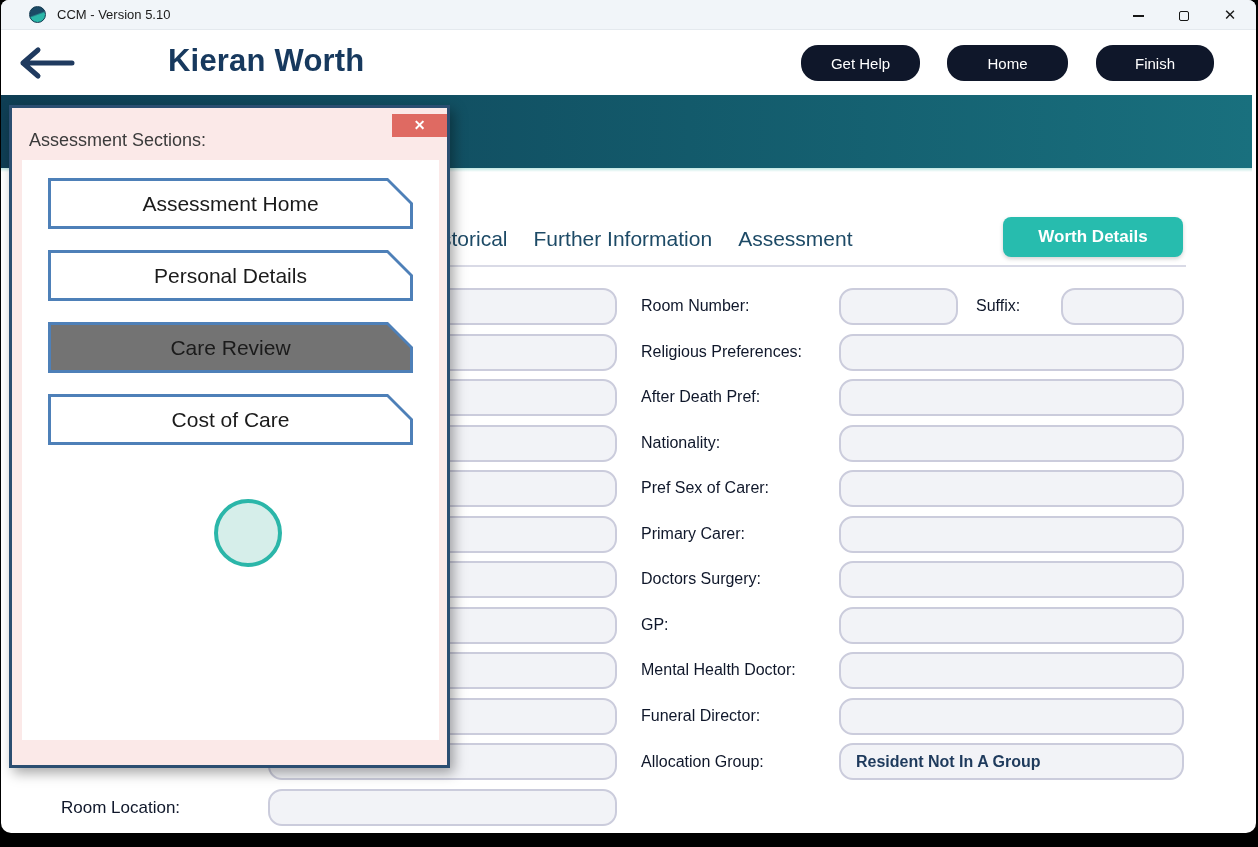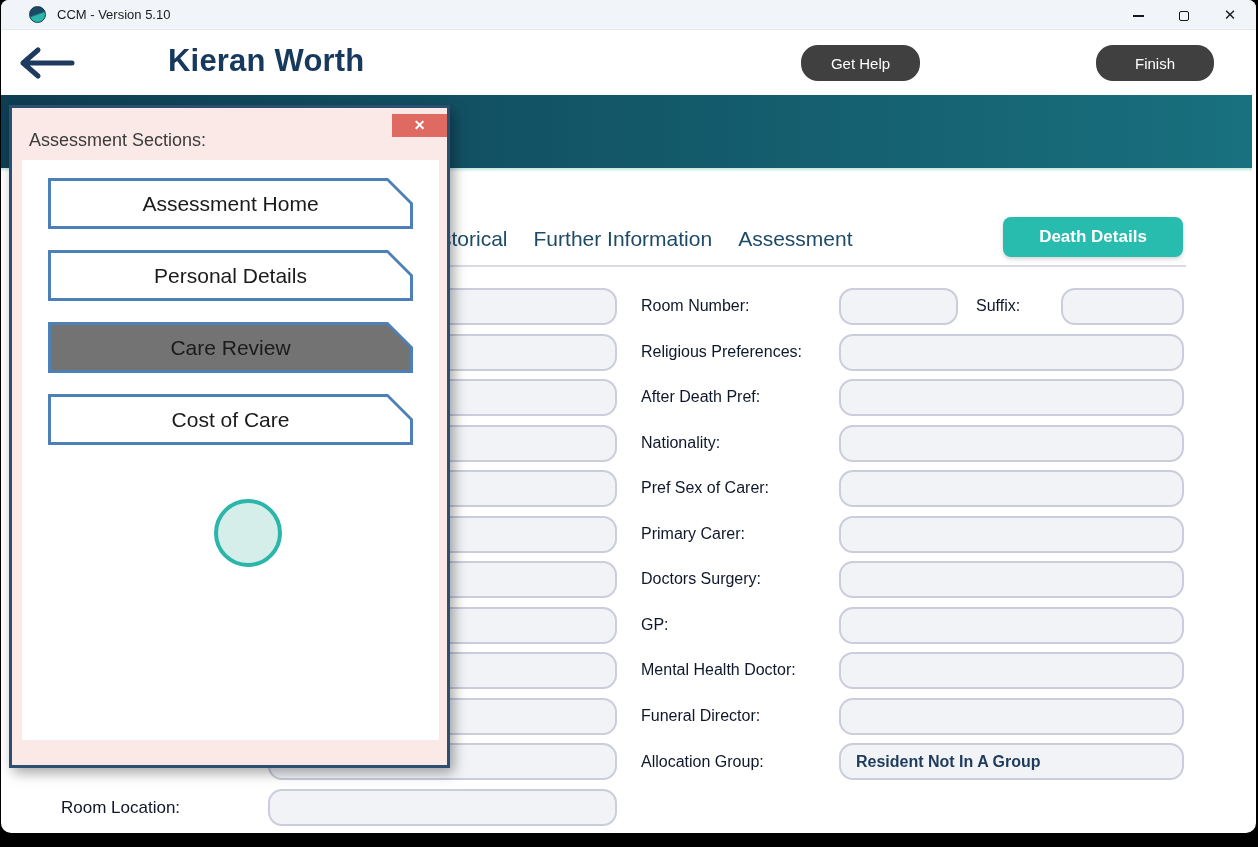--- a/index.html
+++ b/index.html
@@ -23,21 +23,21 @@
   .minbar { display:inline-block; width:11px; height:2px; background:#161616; vertical-align:middle; }
   .maxbox { display:inline-block; width:10px; height:10px; border:1.6px solid #161616;
             border-radius:2px; vertical-align:middle; }
 
   
   .header { position:absolute; left:0; top:30px; right:0; height:65px; background:#fff; }
   .back-arrow { position:absolute; left:16px; top:15px; cursor:pointer; }
   .page-title { position:absolute; left:167px; top:13px; font-size:31px; font-weight:bold;
                 color:#17395E; letter-spacing:0.2px; }
   .hbtn { position:absolute; top:15px; height:36px; border:none; border-radius:17px;
-          background:#404040; color:#fff; font-size:15px; font-family:inherit; cursor:pointer; }
+          background:#0f172a; color:#fff; font-size:15px; font-family:inherit; cursor:pointer; }
   .hbtn.gethelp { left:800px;  width:119px; }
   .hbtn.home    { left:946px;  width:121px; }
   .hbtn.finish  { left:1095px; width:118px; }
 
   
   .banner { position:absolute; left:0; top:95px; width:1251px; height:73px;
             background:linear-gradient(90deg,#0F3E54 0%,#135A6B 55%,#19707E 100%); }
   .banner::after { content:""; position:absolute; left:0; right:0; bottom:-4px; height:4px;
                    background:linear-gradient(180deg,#BFE7E2,#ffffff); }
   .banner-title { position:absolute; left:243px; top:17px; font-size:27px; font-weight:bold; color:#F2F6F8; }
@@ -101,34 +101,35 @@
   </div>
 
   <div class="header">
     <div class="back-arrow">
       <svg width="60" height="36" viewBox="0 0 60 36">
         <path d="M6 18 H55 M6 18 L21 5 M6 18 L21 31" stroke="#1F3A5F" stroke-width="5" fill="none" stroke-linecap="round" stroke-linejoin="round"></path>
       </svg>
     </div>
     <div class="page-title">Kieran Worth</div>
     <button class="hbtn gethelp">Get Help</button>
+    <button class="hbtn home">Home</button>
     <button class="hbtn finish">Finish</button>
   </div>
 
   <div class="banner">
     <div class="banner-title">Kieran Worth</div>
   </div>
 
   <div class="tabs">
     <span class="tab">Active</span>
     <span class="tab">Historical</span>
     <span class="tab">Further Information</span>
     <span class="tab">Assessment</span>
   </div>
-  <button class="edit-btn">Death Details</button>
+  <button class="edit-btn">Worth Details</button>
   <div class="tab-divider"></div>
 
   <div class="fld lcol" style="top:288px;">Permanent Resident</div>
   <div class="fld lcol" style="top:334px;"></div>
   <div class="fld lcol" style="top:379px;"></div>
   <div class="fld lcol" style="top:425px;"></div>
   <div class="fld lcol" style="top:470px;"></div>
   <div class="fld lcol" style="top:516px;"></div>
   <div class="fld lcol" style="top:561px;"></div>
   <div class="fld lcol" style="top:607px;"></div>

